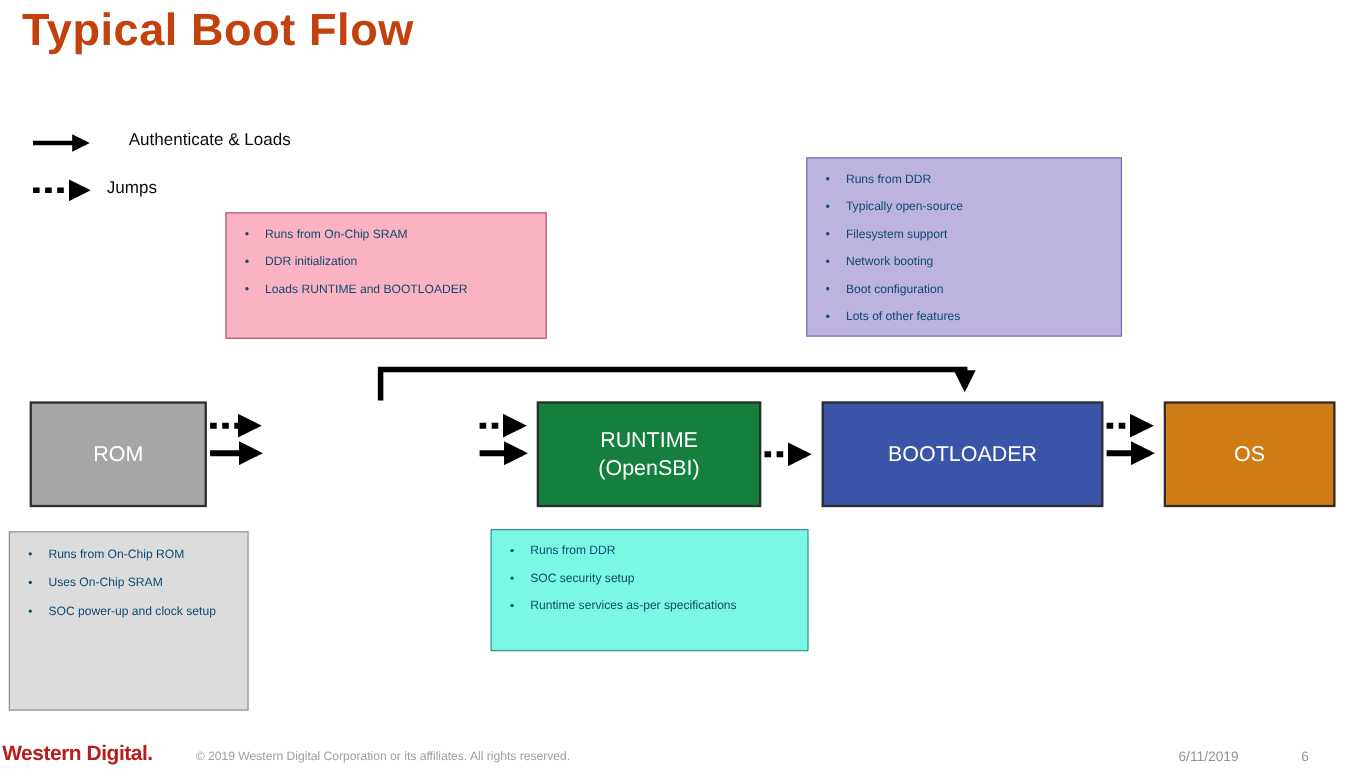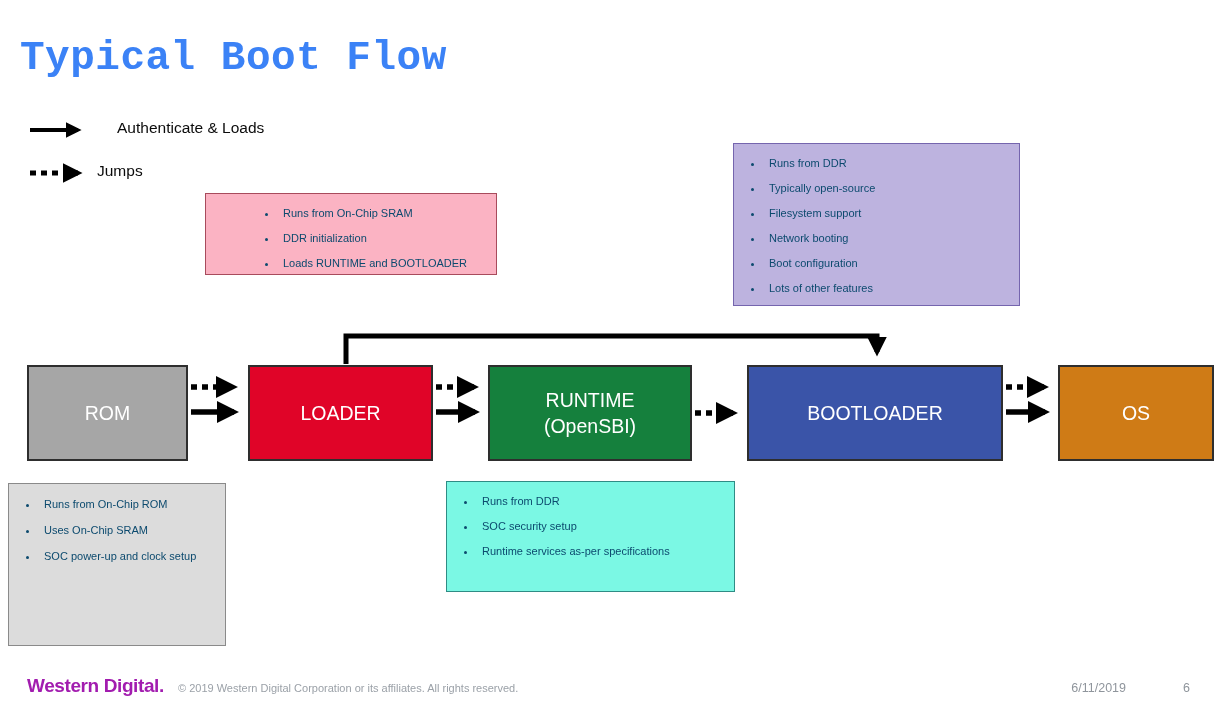--- a/index.html
+++ b/index.html
@@ -2,22 +2,22 @@
 <html><head>
 <meta charset="utf-8">
 <style>
   html,body { margin:0; padding:0; background:#fff; }
   .slide {
     position:relative; width:1228px; height:707px; background:#ffffff;
     font-family:"Liberation Sans", sans-serif; overflow:hidden;
   }
   .title {
     position:absolute; left:20px; top:4px;
-    font-family:Liberation Mono, monospace;
-    font-size:41px; font-weight:bold; color:#3b82f6; letter-spacing:0.5px;margin-top:31px;
+    font-family:Liberation Sans, sans-serif;
+    font-size:41px; font-weight:bold; color:#c2410c; letter-spacing:0.5px;
   }
   .legend-label { position:absolute; font-size:15.5px; color:#0b0b0b; }
   .legend-label.l1 { left:97px; top:119px;margin-left:20px; }
   .legend-label.l2 { left:97px; top:162px; }
 
   svg.overlay { position:absolute; left:0; top:0; pointer-events:none; }
 
   .flow-box {
     position:absolute; top:365px; height:96px; box-sizing:border-box;
     display:flex; flex-direction:column; align-items:center; justify-content:center;
@@ -30,29 +30,29 @@
   .box-bootloader { left:747px;  width:256px; background:#3A54A8; }
   .box-os         { left:1058px; width:156px; background:#CF7B16; }
 
   .callout {
     position:absolute; box-sizing:border-box; color:#0c4a6e; font-size:11px;
     border-style:solid; border-width:1.6px;
   }
   .callout ul { margin:7px 0 0 0; padding-left:30px; }
   .callout li { padding-left:5px; line-height:25px; }
 
-  .callout-loader     { left:205px; top:193px; width:292px; height:82px; background:#FBB3C3; border-color:#A84B5C;padding-left:42px; }
+  .callout-loader     { left:205px; top:193px; width:292px; height:115px; background:#FBB3C3; border-color:#A84B5C; }
   .callout-bootloader { left:733px; top:143px; width:287px; height:163px; background:#BDB3DF; border-color:#7565AE; }
   .callout-rom        { left:8px;   top:483px; width:218px; height:163px; background:#DCDCDC; border-color:#8A8A8A; }
   .callout-rom li     { line-height:26px; }
   .callout-runtime    { left:446px; top:481px; width:289px; height:111px; background:#7BF8E4; border-color:#2F8C85; }
 
   .footer-logo {
-    position:absolute; left:27px; top:675px;
-    font-size:19px; font-weight:bold; color:#a21caf; letter-spacing:-0.4px;
+    position:absolute; left:2px; top:675px;
+    font-size:19px; font-weight:bold; color:#b91c1c; letter-spacing:-0.4px;
   }
   .footer-copyright { position:absolute; left:178px; top:682px; font-size:11px; color:#9BA1A8; }
   .footer-date { position:absolute; left:1036px; top:681px; width:90px; text-align:right; font-size:12.5px; color:#8F959C; }
   .footer-page { position:absolute; left:1160px; top:681px; width:30px; text-align:right; font-size:12.5px; color:#8F959C; }
 </style>
 </head>
 <body>
 
 <div class="slide">
 
@@ -80,23 +80,20 @@
     <line x1="695" y1="413" x2="733" y2="413" stroke="#000" stroke-width="5.5" stroke-dasharray="6 5" marker-end="url(#ah)"></line>
 
     <line x1="1006" y1="387" x2="1044" y2="387" stroke="#000" stroke-width="5.5" stroke-dasharray="6 5" marker-end="url(#ah)"></line>
     <line x1="1006" y1="412" x2="1045" y2="412" stroke="#000" stroke-width="5.5" marker-end="url(#ah)"></line>
 
     <path d="M346,364 L346,336 L877,336 L877,352" fill="none" stroke="#000" stroke-width="5" marker-end="url(#ah)"></path>
   </svg>
 
   <div class="flow-box box-rom">
     <span>ROM</span>
-  </div>
-  <div class="flow-box box-loader">
-    <span>LOADER</span>
   </div>
   <div class="flow-box box-runtime">
     <span>RUNTIME</span>
     <span>(OpenSBI)</span>
   </div>
   <div class="flow-box box-bootloader">
     <span>BOOTLOADER</span>
   </div>
   <div class="flow-box box-os">
     <span>OS</span>

